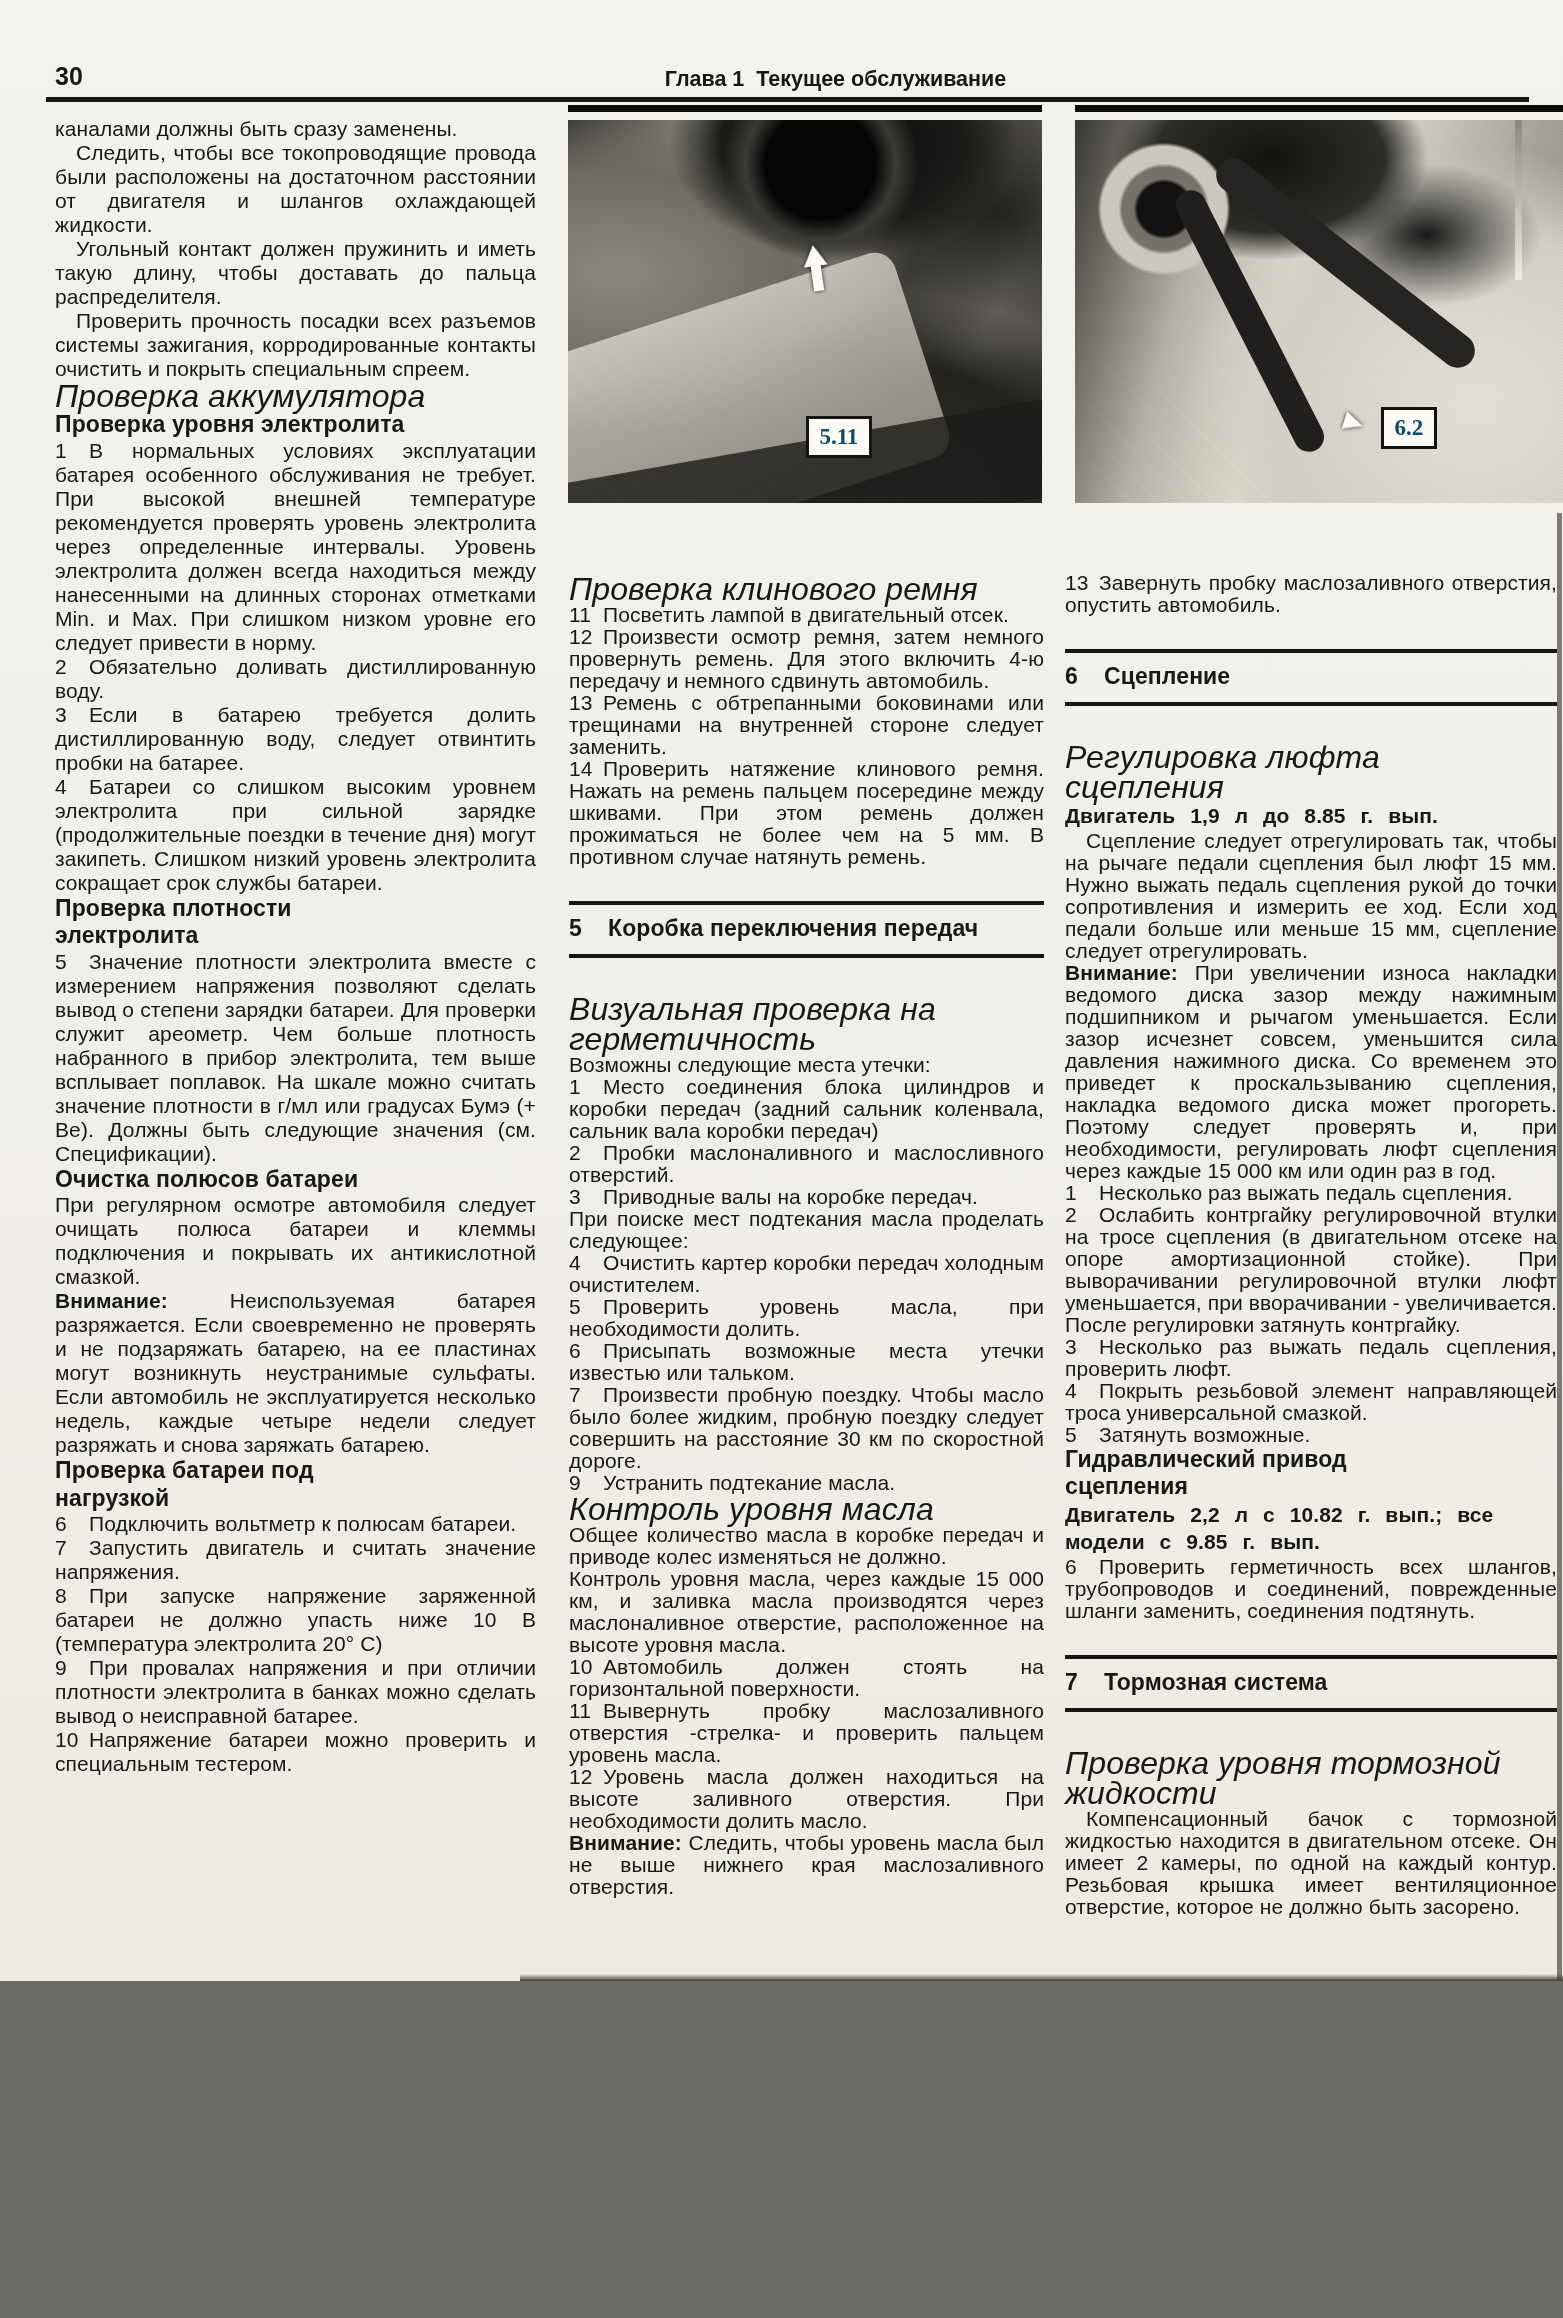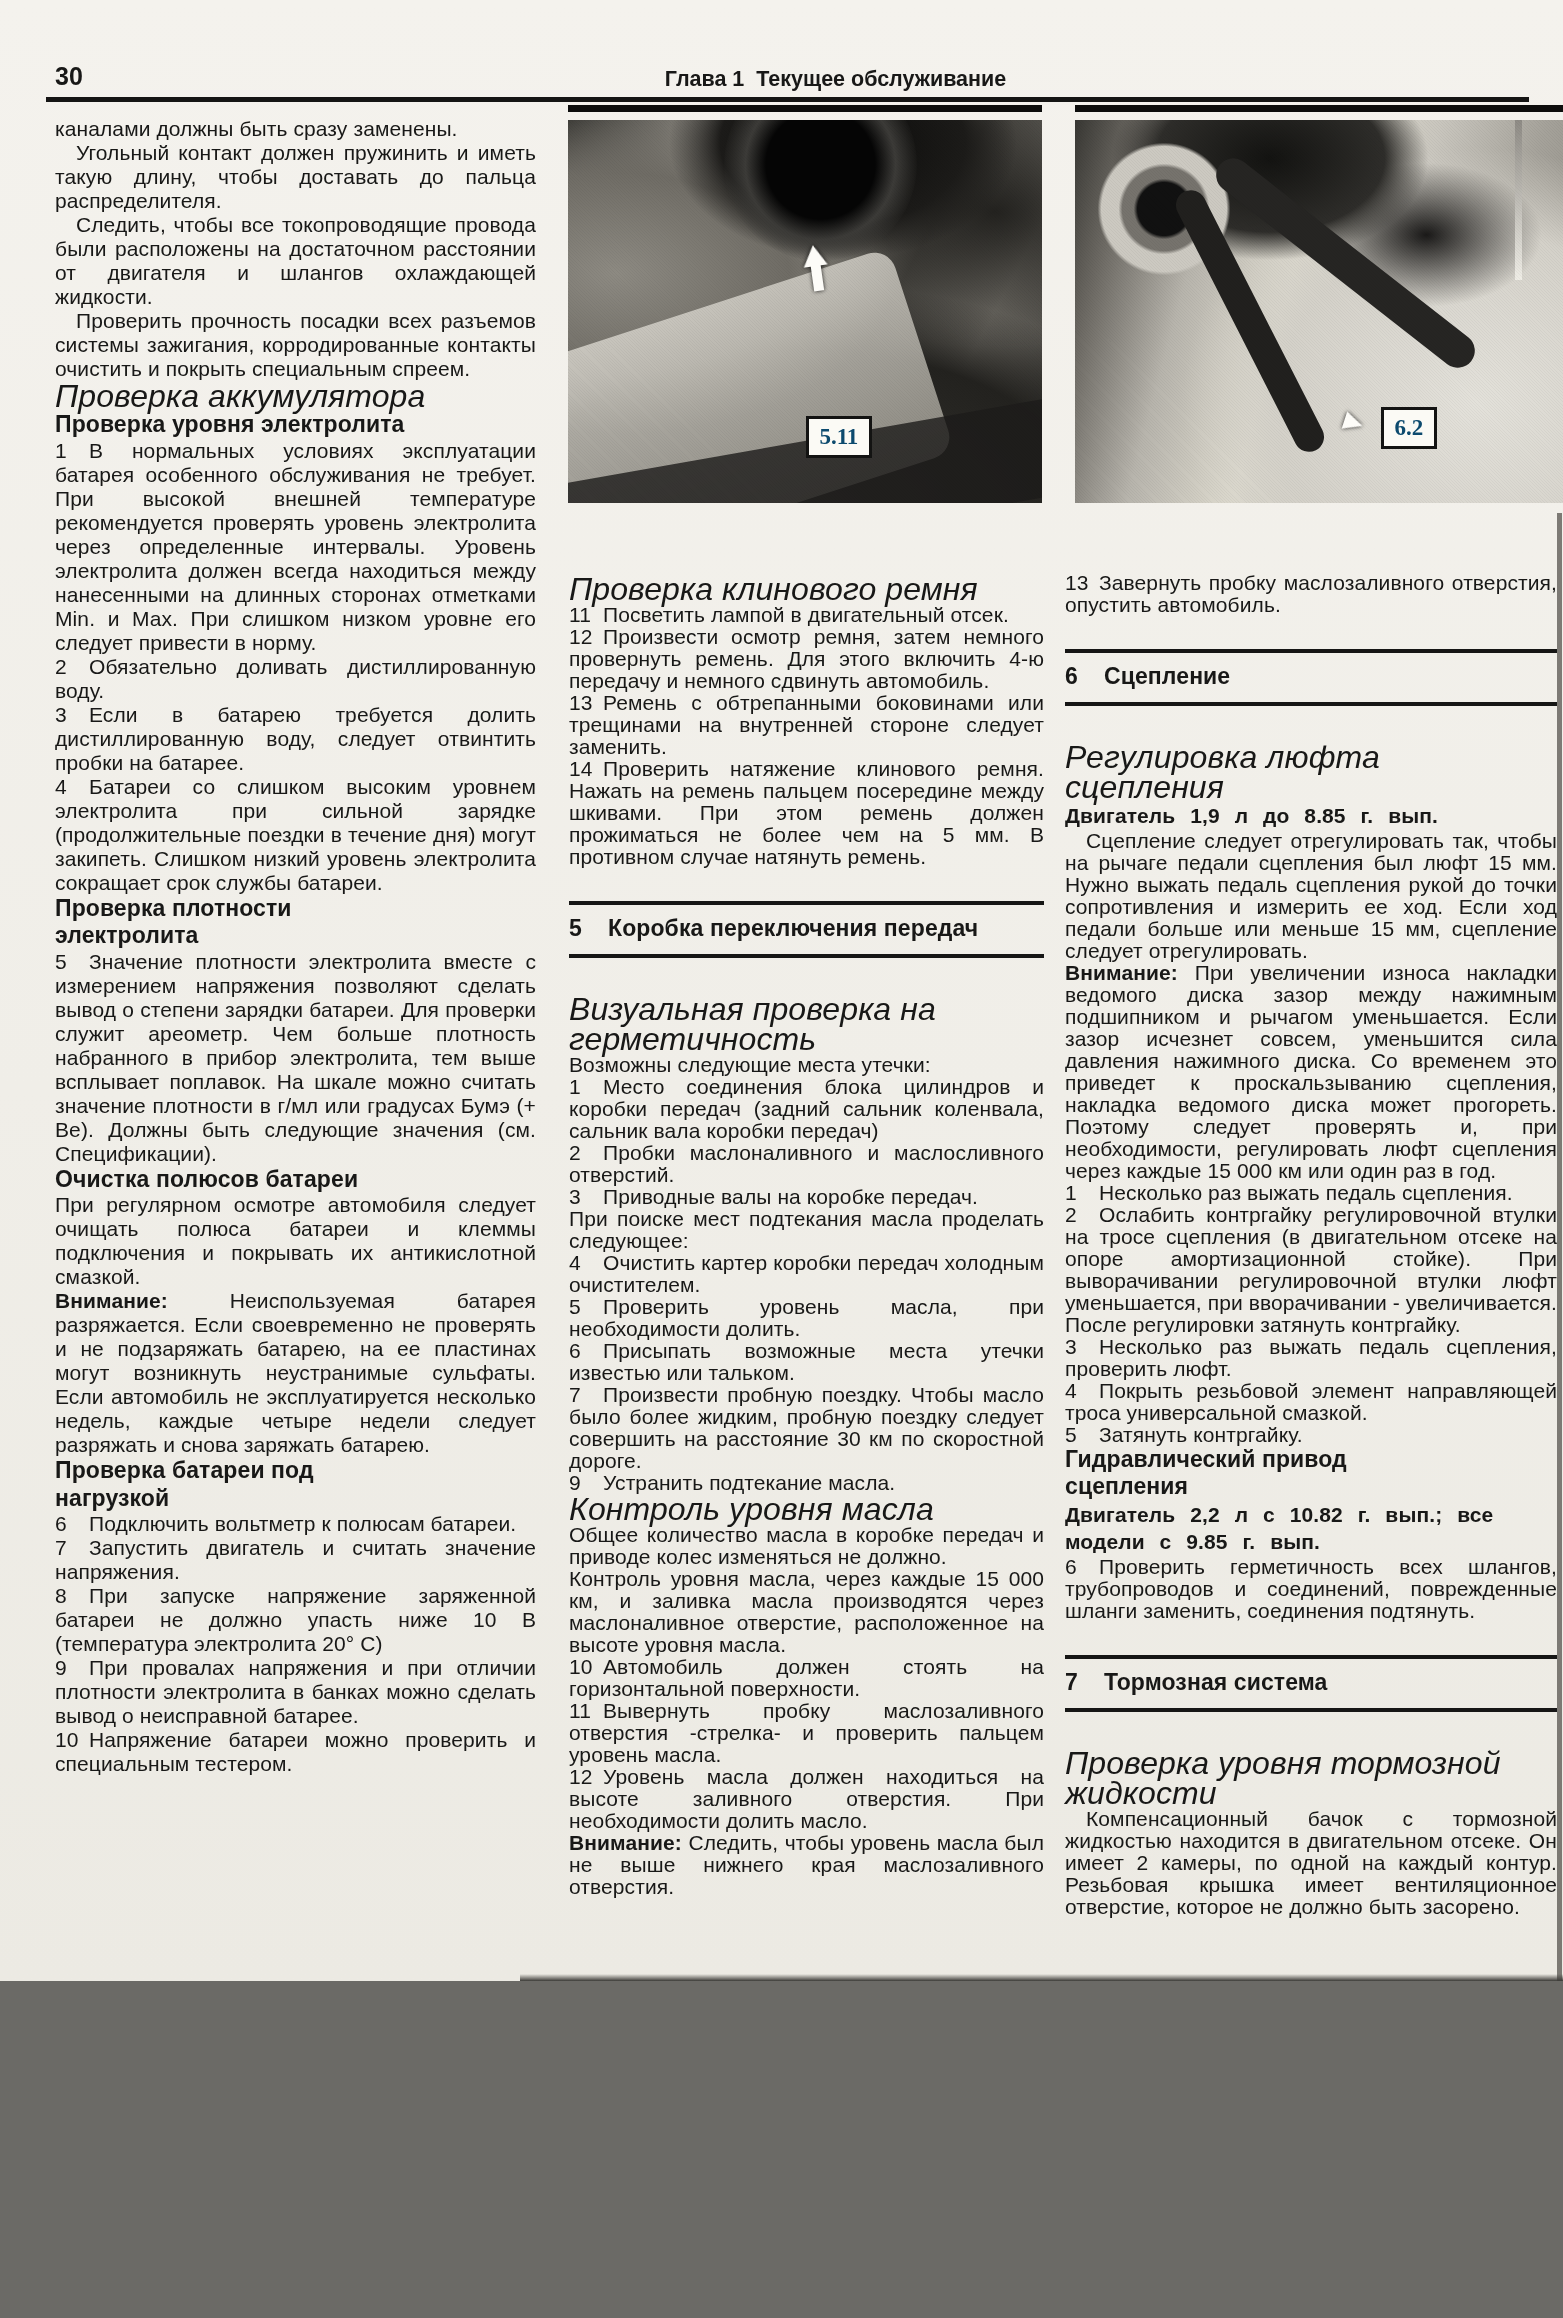--- a/index.html
+++ b/index.html
@@ -134,22 +134,22 @@
     <div class="ph-shape" id="ph62-rod"></div>
     <div class="halftone"></div>
     <div class="arrow" id="arrow62">
       <div class="head"></div>
     </div>
     <div class="fig-label" id="label62">6.2</div>
   </div>
 
   <div class="col col-left">
     <p class="pc">каналами должны быть сразу заменены.</p>
+    <p class="p">Следить, чтобы все токопроводящие провода были расположены на достаточном расстоянии от двигателя и шлангов охлаждающей жидкости.</p>
     <p class="p">Угольный контакт должен пружинить и иметь такую длину, чтобы доставать до пальца распределителя.</p>
-    <p class="p">Следить, чтобы все токопроводящие провода были расположены на достаточном расстоянии от двигателя и шлангов охлаждающей жидкости.</p>
     <p class="p">Проверить прочность посадки всех разъемов системы зажигания, корродированные контакты очистить и покрыть специальным спреем.</p>
     <p class="hi">Проверка аккумулятора</p>
     <p class="hb">Проверка уровня электролита</p>
     <p class="item"><span class="num">1</span><span>В нормальных условиях эксплуатации батарея особенного обслуживания не требует. При высокой внешней температуре рекомендуется проверять уровень электролита через определенные интервалы. Уровень электролита должен всегда находиться между нанесенными на длинных сторонах отметками Min. и Max. При слишком низком уровне его следует привести в норму.</span></p>
     <p class="item"><span class="num">2</span><span>Обязательно доливать дистиллированную воду.</span></p>
     <p class="item"><span class="num">3</span><span>Если в батарею требуется долить дистиллированную воду, следует отвинтить пробки на батарее.</span></p>
     <p class="item"><span class="num">4</span><span>Батареи со слишком высоким уровнем электролита при сильной зарядке (продолжительные поездки в течение дня) могут закипеть. Слишком низкий уровень электролита сокращает срок службы батареи.</span></p>
     <p class="hb">Проверка плотности электролита</p>
     <p class="item"><span class="num">5</span><span>Значение плотности электролита вместе с измерением напряжения позволяют сделать вывод о степени зарядки батареи. Для проверки служит ареометр. Чем больше плотность набранного в прибор электролита, тем выше всплывает поплавок. На шкале можно считать значение плотности в г/мл или градусах Бумэ (+ Ве). Должны быть следующие значения (см. Спецификации).</span></p>
     <p class="hb">Очистка полюсов батареи</p>
@@ -200,21 +200,21 @@
         <span class="t">Сцепление</span>
       </div>
     <p class="hi">Регулировка люфта сцепления</p>
     <p class="he">Двигатель 1,9 л до 8.85 г. вып.</p>
     <p class="p">Сцепление следует отрегулировать так, чтобы на рычаге педали сцепления был люфт 15 мм. Нужно выжать педаль сцепления рукой до точки сопротивления и измерить ее ход. Если ход педали больше или меньше 15 мм, сцепление следует отрегулировать.</p>
     <p class="warn"><span class="lead">Внимание:</span> <span>При увеличении износа накладки ведомого диска зазор между нажимным подшипником и рычагом уменьшается. Если зазор исчезнет совсем, уменьшится сила давления нажимного диска. Со временем это приведет к проскальзыванию сцепления, накладка ведомого диска может прогореть. Поэтому следует проверять и, при необходимости, регулировать люфт сцепления через каждые 15 000 км или один раз в год.</span></p>
     <p class="item"><span class="num">1</span><span>Несколько раз выжать педаль сцепления.</span></p>
     <p class="item"><span class="num">2</span><span>Ослабить контргайку регулировочной втулки на тросе сцепления (в двигательном отсеке на опоре амортизационной стойке). При выворачивании регулировочной втулки люфт уменьшается, при вворачивании - увеличивается. После регулировки затянуть контргайку.</span></p>
     <p class="item"><span class="num">3</span><span>Несколько раз выжать педаль сцепления, проверить люфт.</span></p>
     <p class="item"><span class="num">4</span><span>Покрыть резьбовой элемент направляющей троса универсальной смазкой.</span></p>
-    <p class="item"><span class="num">5</span><span>Затянуть контргайку.</span></p>
+    <p class="item"><span class="num">5</span><span>Затянуть возможные.</span></p>
     <p class="hb">Гидравлический привод сцепления</p>
     <p class="he">Двигатель 2,2 л с 10.82 г. вып.; все модели с 9.85 г. вып.</p>
     <p class="item"><span class="num">6</span><span>Проверить герметичность всех шлангов, трубопроводов и соединений, поврежденные шланги заменить, соединения подтянуть.</span></p>
     <div class="sec">
         <span class="n">7</span>
         <span class="t">Тормозная система</span>
       </div>
     <p class="hi">Проверка уровня тормозной жидкости</p>
     <p class="p">Компенсационный бачок с тормозной жидкостью находится в двигательном отсеке. Он имеет 2 камеры, по одной на каждый контур. Резьбовая крышка имеет вентиляционное отверстие, которое не должно быть засорено.</p>
   </div>

